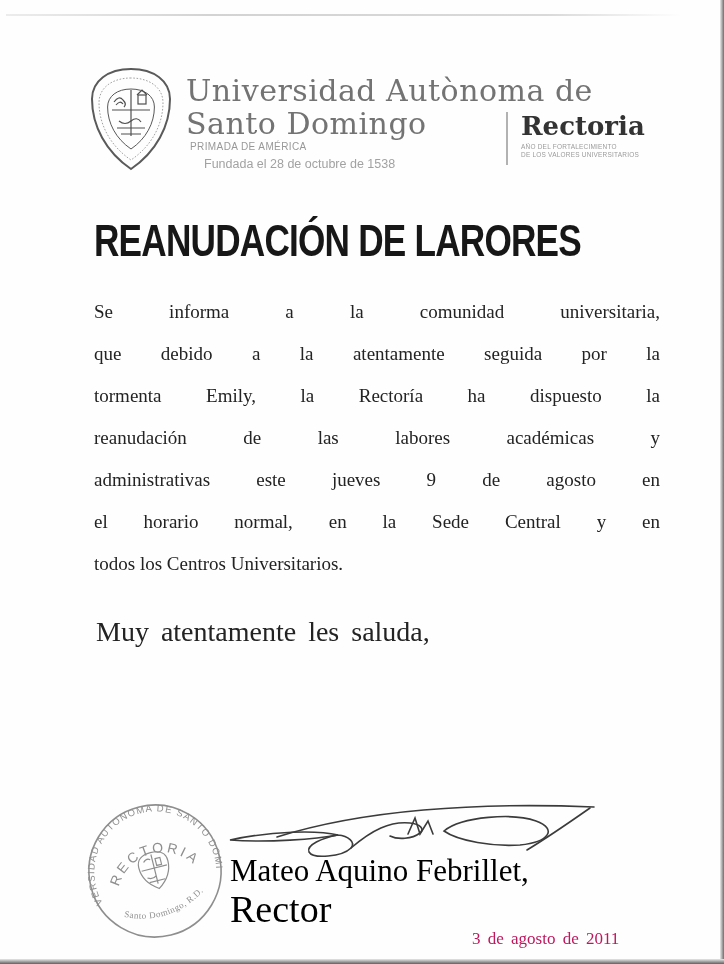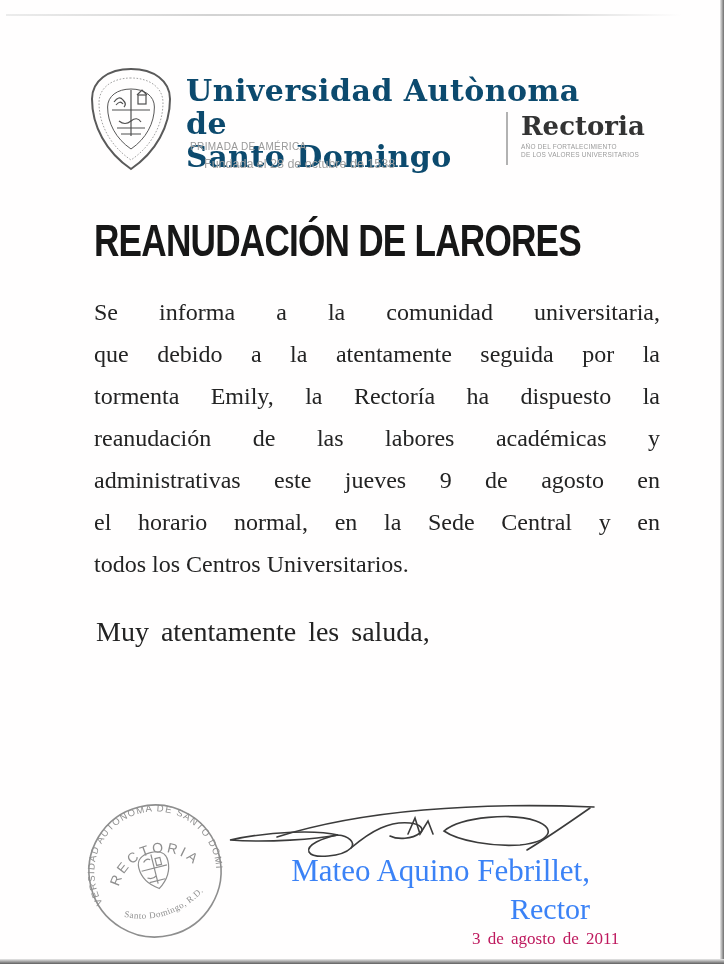--- a/index.html
+++ b/index.html
@@ -11,51 +11,51 @@
   .scan-top-line { position:absolute; left:6px; top:14px; width:676px; height:2px;
     background:linear-gradient(to right,#ececec,#d3d3d3 30%,#d9d9d9 80%,rgba(255,255,255,0)); }
   .scan-right-edge { position:absolute; top:0; right:0; width:4px; height:100%;
     background:linear-gradient(to right,#eaeaea,#6d6d6d); }
   .scan-bottom-edge { position:absolute; left:0; bottom:0; width:100%; height:5px;
     background:linear-gradient(to bottom,#e9e9e9,#5f5f5f); }
 
   
   .crest { position:absolute; left:86px; top:66px; width:90px; height:106px; }
   .uni-name { position:absolute; left:186px; top:74px; width:420px;
-    font-family:"DejaVu Serif", serif; font-weight:700; font-size:30px;
-    line-height:33px; color:#0c4a6e; letter-spacing:0.5px; }
+    font-family:"DejaVu Serif", serif; font-weight:400; font-size:30px;
+    line-height:33px; color:#737373; letter-spacing:0.5px; }
   .motto { position:absolute; left:190px; top:141px;
     font-family:"Liberation Sans", sans-serif; font-size:10px; color:#989898; letter-spacing:0.4px; }
   .founded { position:absolute; left:204px; top:157px;
     font-family:"Liberation Sans", sans-serif; font-size:12.5px; color:#a2a2a2; }
   .rect-block { position:absolute; left:506px; top:112px; border-left:2px solid #b2b2b2; padding-left:13px; }
   .rect-title { font-family:"DejaVu Serif", serif; font-weight:700; font-size:26px;
     line-height:28px; color:#333; }
   .rect-slogan { margin-top:3px; font-family:"Liberation Sans", sans-serif; font-size:9px;
     line-height:11px; color:#9a9a9a; letter-spacing:0.3px;
     transform:scale(0.72); transform-origin:left top; white-space:nowrap; }
 
   
   .doc-title { position:absolute; left:94px; top:216px;
     font-family:"Liberation Sans", sans-serif; font-weight:700; font-size:44px;
     letter-spacing:-1px; color:#171717; transform:scaleX(0.80); transform-origin:left top;
     white-space:nowrap; }
   .body-block { position:absolute; left:94px; top:291px; width:566px;
-    font-size:24px; line-height:42px; color:#232323; }
+    font-size:19px; line-height:42px; color:#232323; }
   .jline { text-align:justify; text-align-last:justify; height:42px; overflow:visible; }
   .jline.last { text-align-last:left; }
   .closing { position:absolute; left:96px; top:616px; font-size:28px; color:#232323; word-spacing:5px; }
 
   
   .seal { position:absolute; left:80px; top:796px; width:150px; height:150px; }
   .signature { position:absolute; left:222px; top:790px; width:382px; height:76px; }
-  .sign-name { position:absolute; left:230px; top:853px; width:360px; text-align:right;
-    color:#3b82f6; }
+  .sign-name { position:absolute; left:230px; top:853px; width:360px; text-align:left;
+    color:#000000; }
   .sign-name .name { font-size:31px; line-height:36px; }
-  .sign-name .role { font-size:30px; line-height:36px; margin-top:2px; }
+  .sign-name .role { font-size:38px; line-height:36px; margin-top:2px; }
   .doc-date { position:absolute; left:472px; top:929px; font-size:17px; color:#be185d; word-spacing:3px;text-align:center; }
 
   svg { display:block; }
 </style>
 </head>
 <body>
 
 <div class="page">
 
   <div class="scan-top-line"></div>

